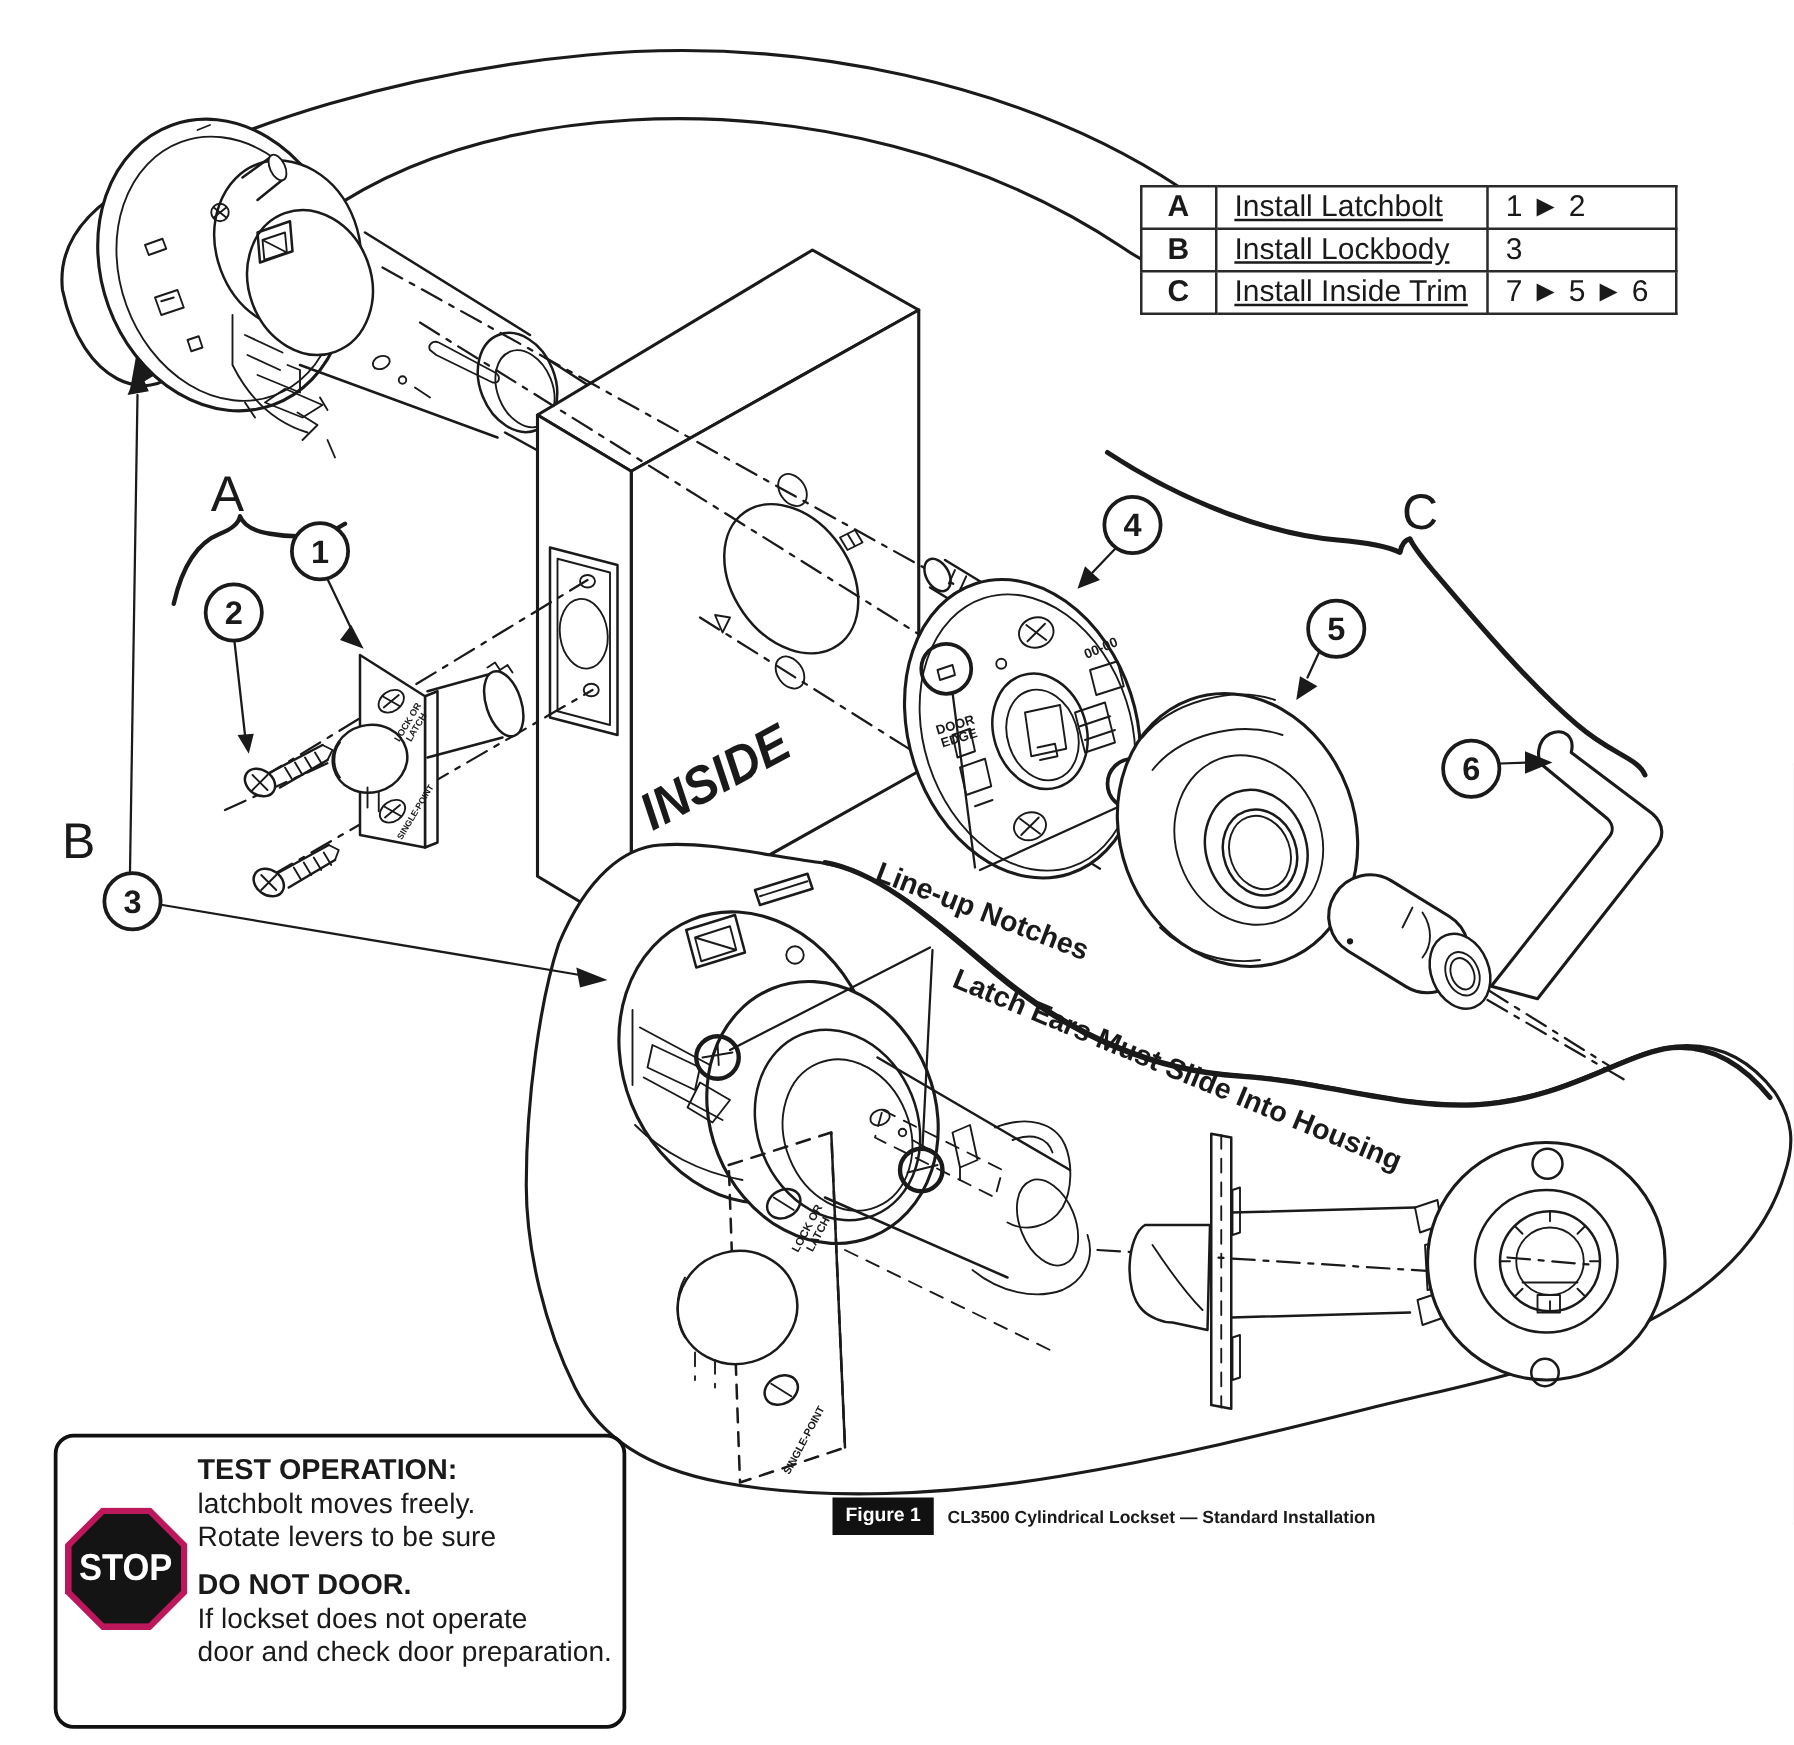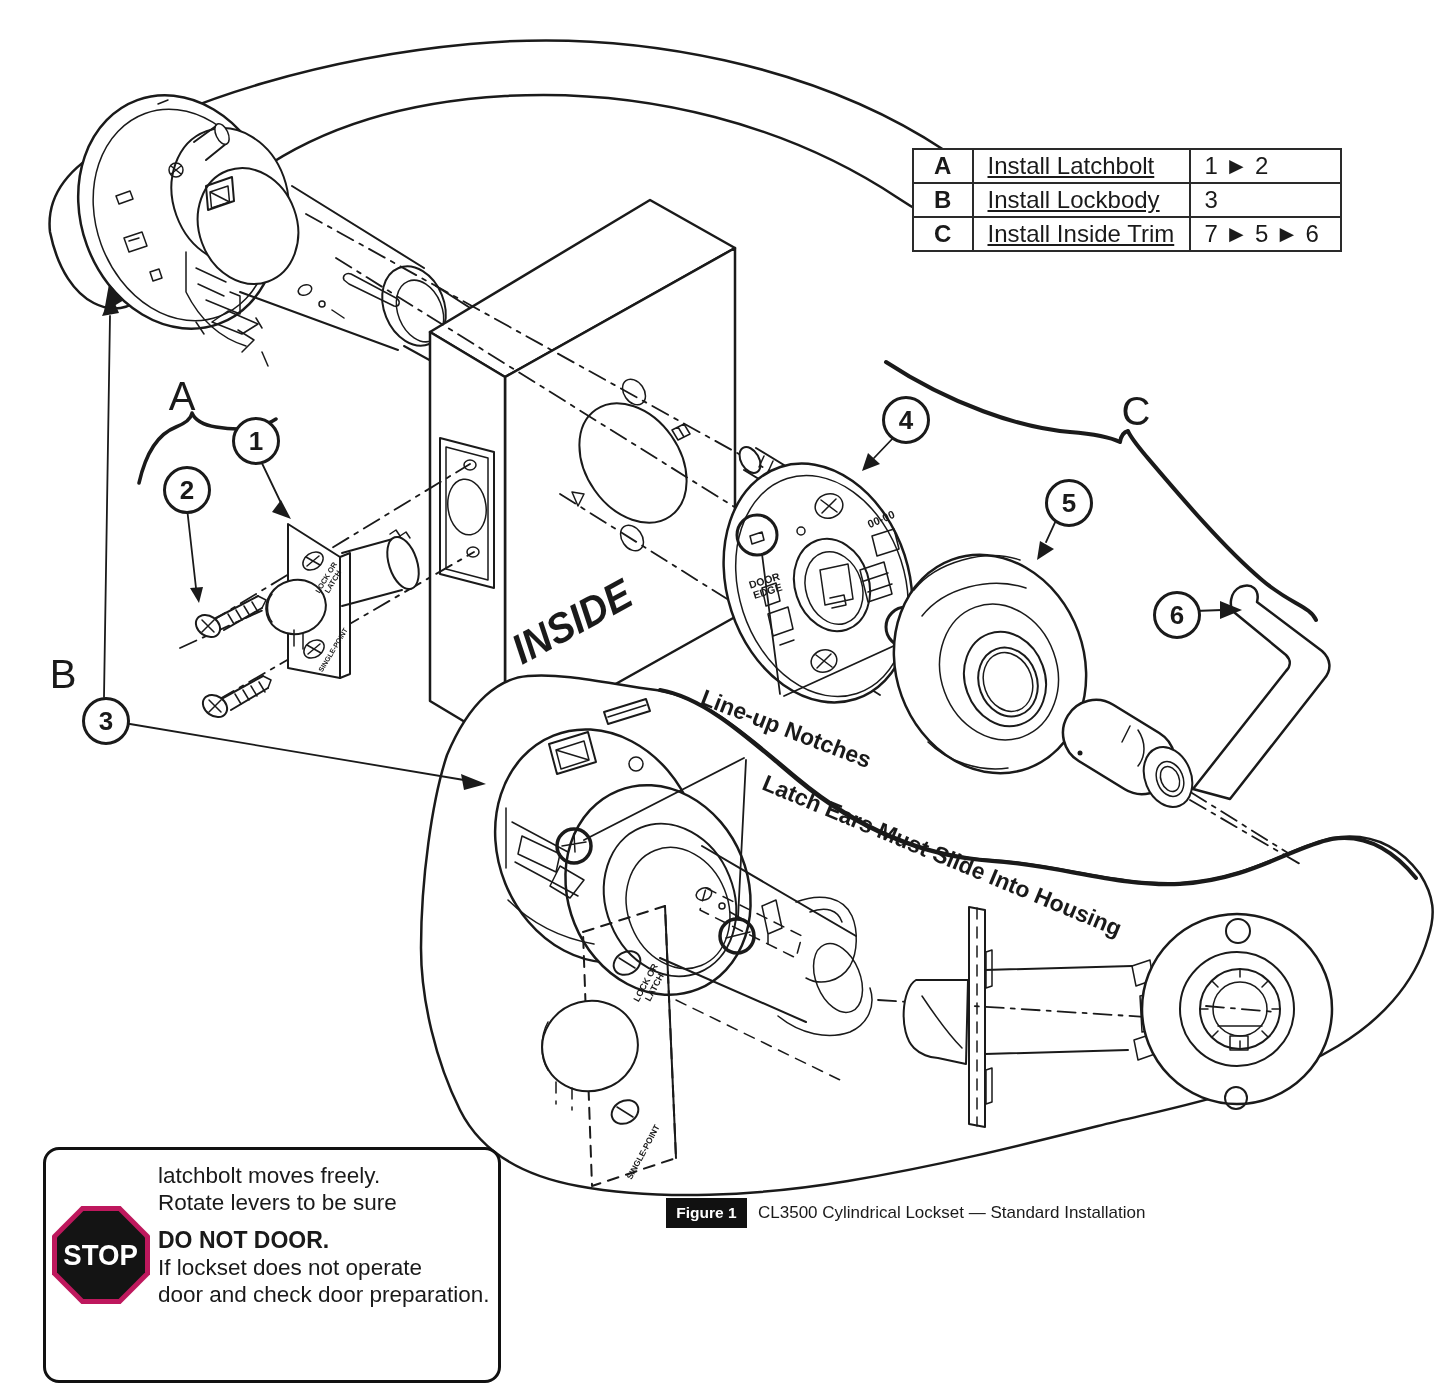--- a/index.html
+++ b/index.html
@@ -23,21 +23,21 @@
   
   .steps{position:absolute;left:912px;top:148px;width:430px;border:2px solid #2a2a2a;
          border-collapse:collapse;background:#fff;}
   .steps td{border:2px solid #2a2a2a;height:32px;font-size:24px;padding:0 0 0 14px;}
   .steps td.l{width:62px;text-align:center;font-weight:bold;padding:0;}
   .steps td.task{width:212px;text-decoration:underline;}
   .steps td.st{width:148px;}
   
   .figtag{position:absolute;left:666px;top:1198px;width:81px;height:30px;background:#111;
           color:#fff;font-weight:bold;font-size:15.5px;display:flex;align-items:center;justify-content:center;}
-  .figcap{position:absolute;left:758px;top:1198px;height:30px;display:flex;align-items:center;font-size:17px;}
+  .figcap{position:absolute;left:758px;top:1198px;height:30px;display:flex;align-items:center;font-size:14px;font-weight:bold;}
   
   .stopbox{position:absolute;left:43px;top:1147px;width:458px;height:236px;border:3px solid #111;
            border-radius:16px;background:#fff;box-sizing:border-box;}
   .octo-outer{position:absolute;left:6px;top:56px;width:98px;height:98px;background:#be185d;
       clip-path:polygon(30% 0,70% 0,100% 30%,100% 70%,70% 100%,30% 100%,0 70%,0 30%);}
   .octo-inner{position:absolute;left:5px;top:5px;width:88px;height:88px;background:#141414;
       clip-path:polygon(30% 0,70% 0,100% 30%,100% 70%,70% 100%,30% 100%,0 70%,0 30%);
       display:flex;align-items:center;justify-content:center;}
   .octo-inner span{color:#fff;font-weight:bold;font-size:30px;transform:scaleX(.92);letter-spacing:0;}
   .stoptext{position:absolute;left:112px;top:12px;width:340px;font-size:22.5px;line-height:27px;}
@@ -372,20 +372,21 @@
 <div class="figtag">Figure 1</div>
 <div class="figcap">CL3500 Cylindrical Lockset — Standard Installation</div>
 
 <div class="stopbox">
   <div class="octo-outer">
     <div class="octo-inner">
       <span>STOP</span>
     </div>
   </div>
   <div class="stoptext">
+    <div class="b">TEST OPERATION:</div>
     <div>latchbolt moves freely.</div>
     <div>Rotate levers to be sure</div>
     <div class="gap"></div>
     <div class="b">DO NOT DOOR.</div>
     <div>If lockset does not operate</div>
     <div>door and check door preparation.</div>
   </div>
 </div>
 
 </div>

